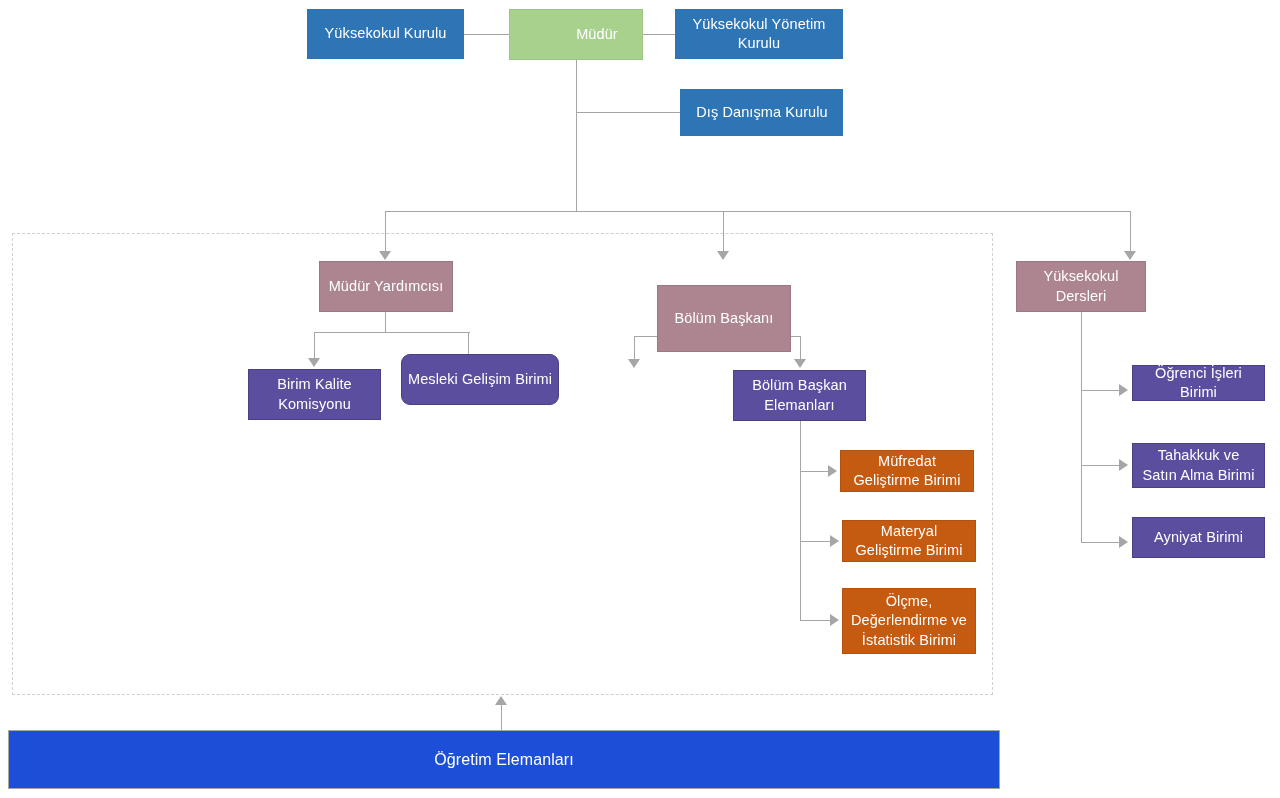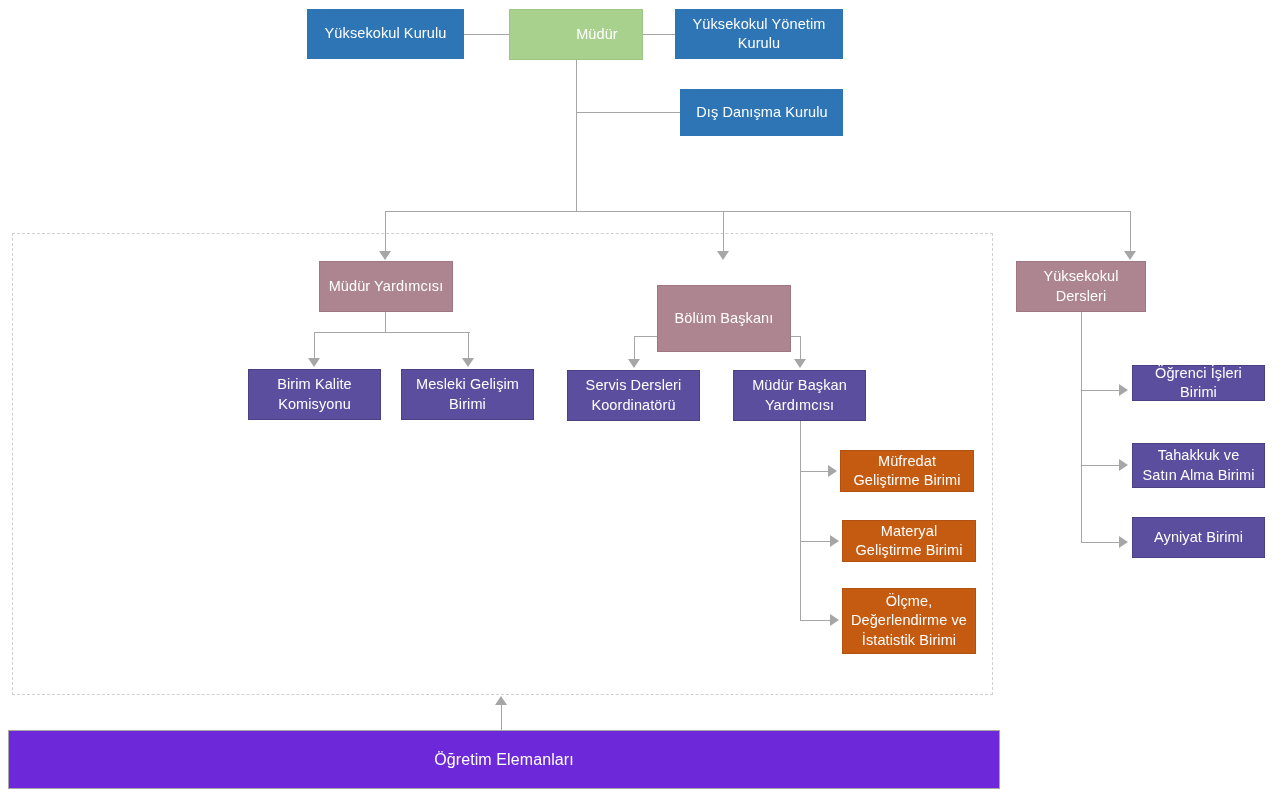--- a/index.html
+++ b/index.html
@@ -45,21 +45,21 @@
   }
   .node-purple {
     background: #5B4E9E;
     border: 1px solid #4B4084;
   }
   .node-orange {
     background: #C55A11;
     border: 1px solid #B35210;
   }
   .node-gray {
-    background: #6d28d9;
+    background: #1d4ed8;
     border: 1px solid #A6A6A6;
     color: #ffffff;
     font-size: 16px;
   }
   .dashed-zone {
     position: absolute;
     border: 1px dashed #D0D0D0;
     box-sizing: border-box;
     background: transparent;
   }
@@ -175,30 +175,27 @@
   </div>
 
   <div class="node node-mauve" style="left:1016px; top:261px; width:130px; height:51px;">
     <span>Yüksekokul Dersleri</span>
   </div>
 
   <div class="node node-purple" style="left:248px; top:369px; width:133px; height:51px;">
     <span>Birim Kalite Komisyonu</span>
   </div>
 
-  <div class="node node-purple" style="left:401px; top:369px; width:133px; height:51px;">
+  <div class="node node-purple" style="left:401px; top:354px; width:158px; height:51px;border-radius:9px;">
     <span>Mesleki Gelişim Birimi</span>
   </div>
 
-  <div class="node node-purple" style="left:567px; top:370px; width:133px; height:51px;">
-    <span>Servis Dersleri Koordinatörü</span>
-  </div>
 
   <div class="node node-purple" style="left:733px; top:370px; width:133px; height:51px;">
-    <span>Müdür Başkan Yardımcısı</span>
+    <span>Bölüm Başkan Elemanları</span>
   </div>
 
   <div class="node node-orange" style="left:840px; top:450px; width:134px; height:42px;">
     <span>Müfredat Geliştirme Birimi</span>
   </div>
 
   <div class="node node-orange" style="left:842px; top:520px; width:134px; height:42px;">
     <span>Materyal Geliştirme Birimi</span>
   </div>
 

